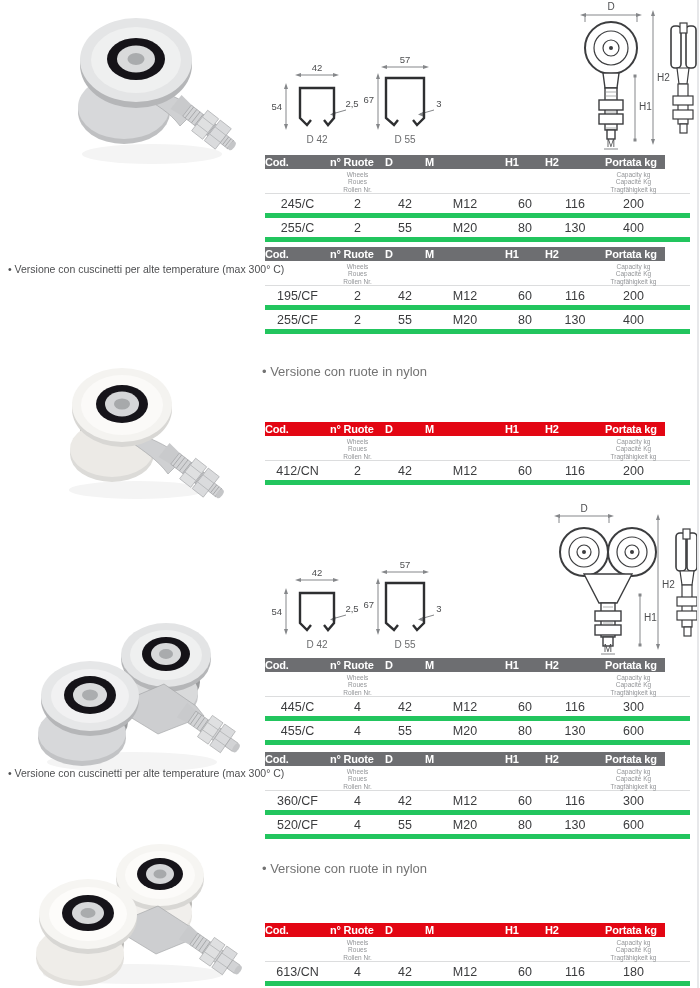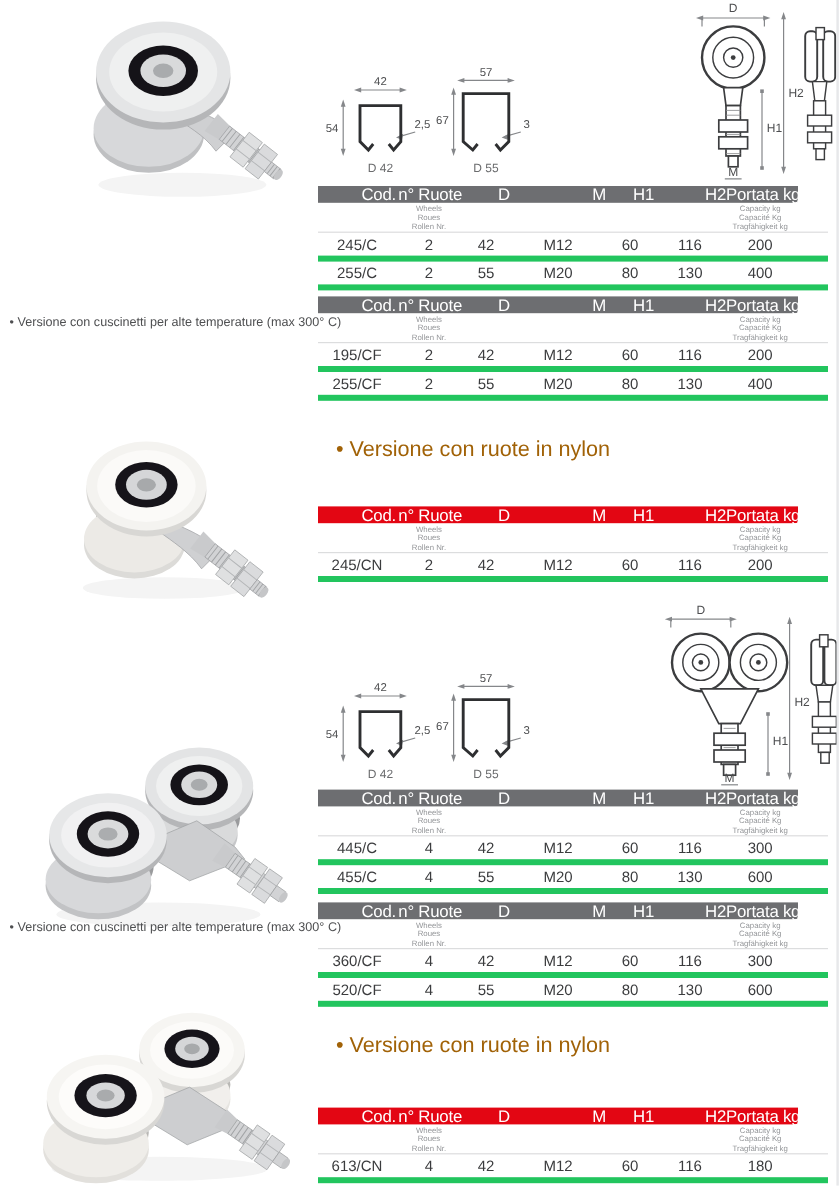--- a/index.html
+++ b/index.html
@@ -7,38 +7,38 @@
        font-family:"Liberation Sans",sans-serif;color:#3f4041;overflow:hidden}
   .abs{position:absolute}
   svg text{font-family:"Liberation Sans",sans-serif}
 
   
   .spec-table{position:absolute;left:265px;width:425px}
   .thead{display:grid;grid-template-columns:65px 55px 40px 80px 40px 60px 60px;
          width:400px;height:14px;align-items:center}
   .thead.gray{background:#6d6e71}
   .thead.red{background:#e30613}
-  .hc{color:#ffffff;font-size:14px;font-weight:normal;text-align:right;
+  .hc{color:#ffffff;font-size:11px;font-weight:bold;text-align:left;
       line-height:14px;letter-spacing:-.2px;white-space:nowrap}
   .subrow{display:grid;grid-template-columns:65px 55px 40px 80px 40px 60px 85px;
           width:425px;height:25px;padding-top:2px;box-sizing:border-box;
           border-bottom:1px solid #dcddde}
   .sc{display:flex;flex-direction:column;align-items:center}
   .sc.ruote{grid-column:2}
   .sc.portata{grid-column:7;padding-right:28px}
   .sc i{font-style:normal;font-size:6.5px;line-height:7.4px;color:#939598;
         white-space:nowrap;text-align:center}
   .trow{display:grid;grid-template-columns:65px 55px 40px 80px 40px 60px 85px;
         width:425px;height:19px;align-items:center;border-bottom:5px solid #22c55e}
   .trow span{text-align:center;font-size:12.5px;color:#3b3c3e;white-space:nowrap}
   .trow span:last-child{padding-right:28px}
 
   
   .note{position:absolute;font-size:10.5px;color:#4e4f51;white-space:nowrap}
-  .nylon-note{position:absolute;left:280px;font-size:18px;color:#a16207;white-space:nowrap}
+  .nylon-note{position:absolute;left:262px;font-size:13px;color:#737373;white-space:nowrap}
 
   .page-edge{position:absolute;left:697px;top:0;width:2px;height:988px;background:#e7e8ea}
 </style>
 </head>
 <body>
 
 <svg class="abs" style="left:52px;top:2px" width="185" height="185" viewBox="0 0 185 185">
   <ellipse cx="100" cy="152" rx="70" ry="10" fill="#f4f4f4"></ellipse>
   <ellipse cx="76" cy="84" rx="40" ry="28" fill="#97989a"></ellipse>
   <ellipse cx="72" cy="110" rx="46" ry="32" fill="#bfc0c2"></ellipse>
@@ -282,21 +282,21 @@
       <i>Roues</i>
       <i>Rollen Nr.</i>
     </span>
     <span class="sc portata">
       <i>Capacity kg</i>
       <i>Capacité Kg</i>
       <i>Tragfähigkeit kg</i>
     </span>
   </div>
   <div class="trow">
-    <span>245/CN</span>
+    <span>412/CN</span>
     <span>2</span>
     <span>42</span>
     <span>M12</span>
     <span>60</span>
     <span>116</span>
     <span>200</span>
   </div>
 </section>
 
 <svg class="abs" style="left:540px;top:503px" width="160" height="152" viewBox="0 0 160 152">

